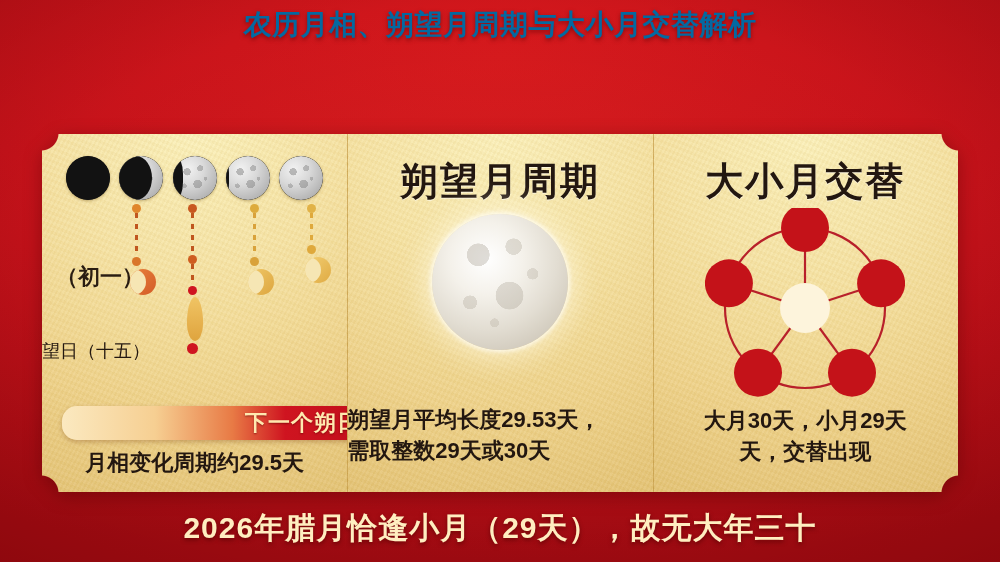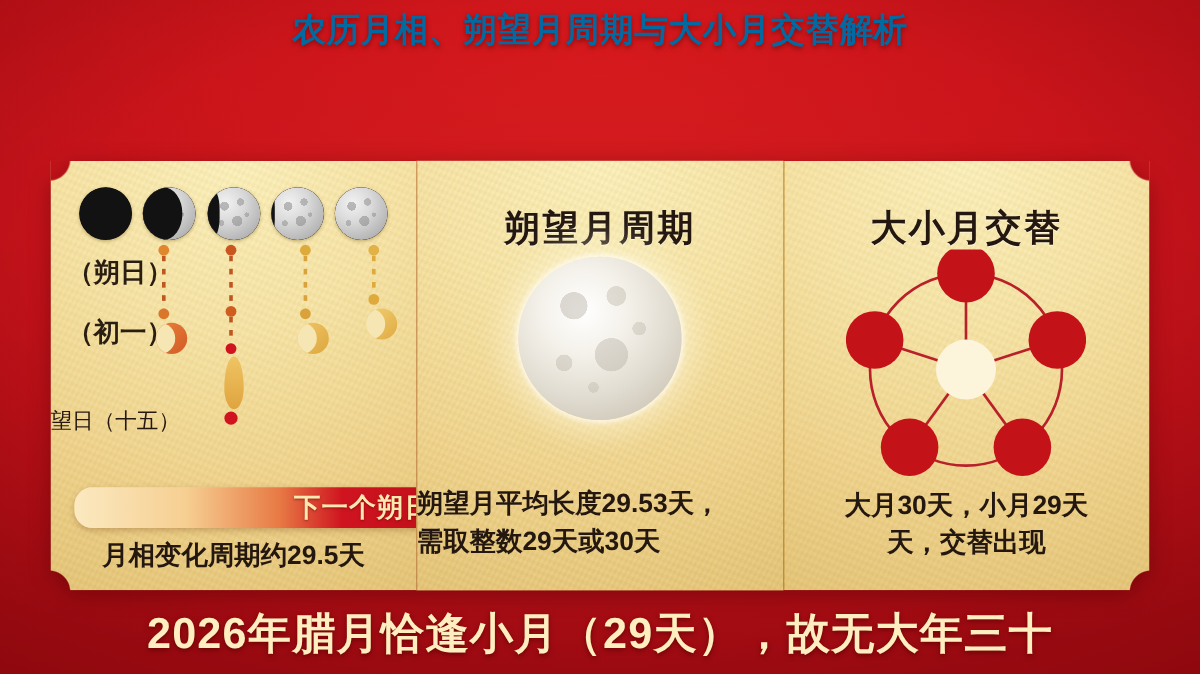--- a/index.html
+++ b/index.html
@@ -73,22 +73,22 @@
                        radial-gradient(circle 17px at calc(100% + 1px) calc(100% + 1px), transparent 17px, #000 18px);
     -webkit-mask-composite:source-in;
     mask-image:radial-gradient(circle 17px at calc(100% + 1px) -1px, transparent 17px, #000 18px),
                radial-gradient(circle 17px at calc(100% + 1px) calc(100% + 1px), transparent 17px, #000 18px);
     mask-composite:intersect;
   }
   .inner{position:relative;z-index:2;width:100%;height:100%;}
 
   
   .p-head{
-    text-align:center;font-size:30px;font-weight:bold;color:#231710;
-    letter-spacing:2px;margin:0;padding-top:36px;
+    text-align:center;font-size:38px;font-weight:bold;color:#231710;
+    letter-spacing:2px;margin:0;padding-top:22px;
     text-shadow:0 1px 0 rgba(255,255,255,.55);
   }
 
   
   .phase-row{
     position:absolute;left:0;top:22px;width:100%;
     display:flex;justify-content:space-between;padding:0 24px;box-sizing:border-box;
   }
   .moon{
     width:44px;height:44px;border-radius:50%;
@@ -184,21 +184,21 @@
     position:absolute;left:0;bottom:24px;width:100%;text-align:center;
     font-size:22px;line-height:1.4;color:#231710;font-weight:700;
   }
 
   
   .banner{
     position:absolute;left:0;bottom:0;width:1000px;height:68px;
     display:flex;align-items:center;justify-content:center;
   }
   .banner span{
-    font-size:36px;font-weight:bold;letter-spacing:1px;color:#ffeec0;
+    font-size:30px;font-weight:bold;letter-spacing:1px;color:#ffeec0;
     text-shadow:0 2px 4px rgba(80,0,0,.65);
   }
 </style>
 </head>
 <body>
 
 <div class="vignette"></div>
 
 <div class="header">
   <p class="subtitle">农历月相、朔望月周期与大小月交替解析</p>
@@ -227,21 +227,20 @@
           <div class="lit"></div>
             <div class="craters"></div>
             <div class="shadow"></div>
         </div>
         <div class="moon m4">
           <div class="lit"></div>
             <div class="craters"></div>
         </div>
       </div>
 
-      <div class="lbl-shuori">（朔日）</div>
       <div class="lbl-chuyi">（初一）</div>
 
       <div class="strand" style="left:88px;top:70px;">
         <div class="dot" style="background:#e0862c;"></div>
         <div class="dash" style="height:44px;"></div>
         <div class="dot" style="background:#d9762a;"></div>
         <div class="crescent" style="background:linear-gradient(135deg,#e8823c,#d35b27);">
           <i style="background:#f6e6b4;"></i>
         </div>
       </div>

